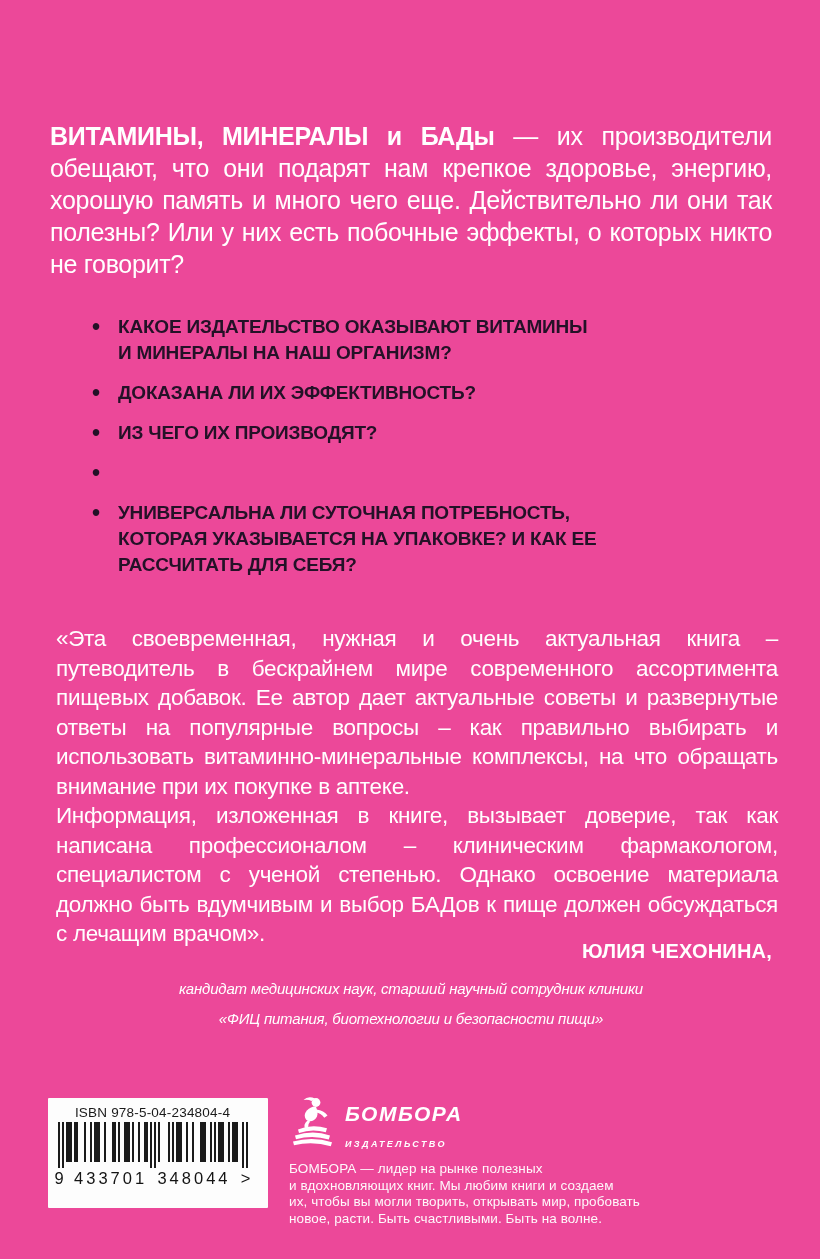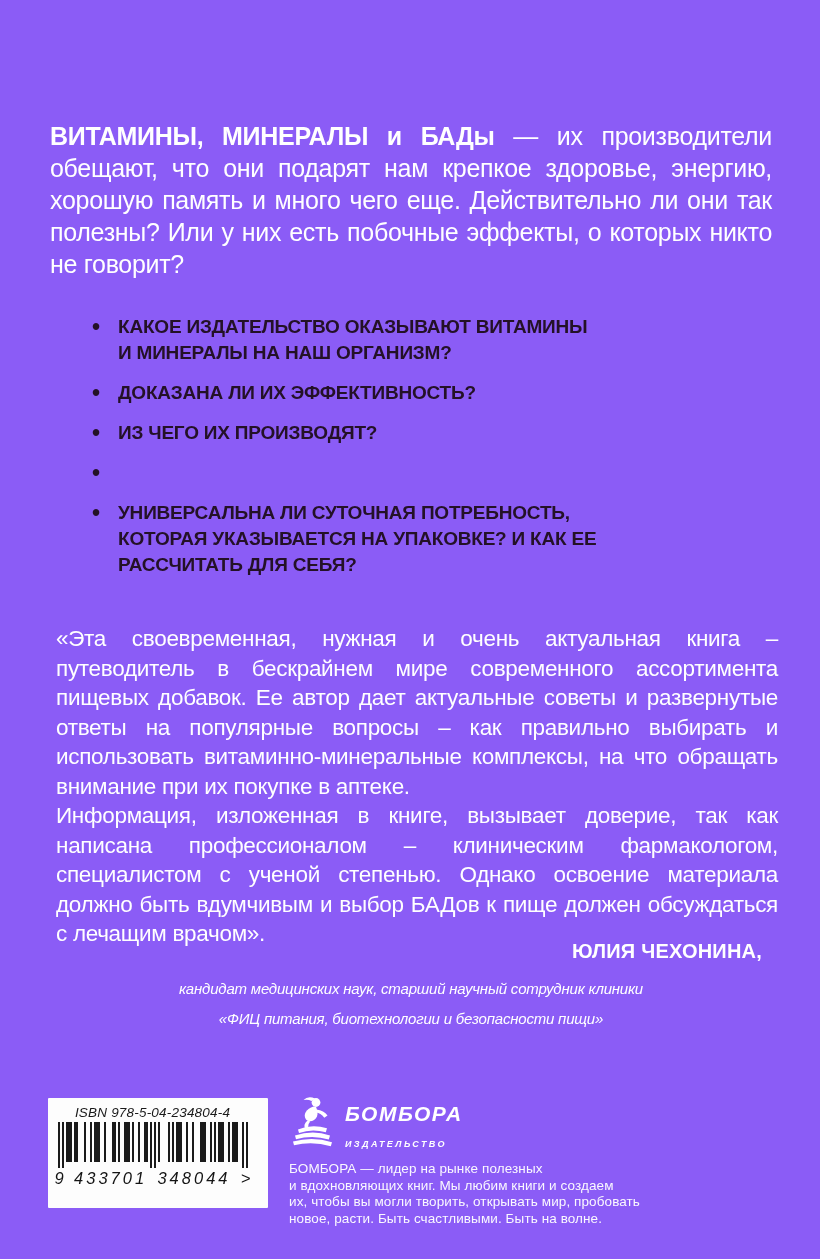--- a/index.html
+++ b/index.html
@@ -4,21 +4,21 @@
 <style>
   html,body{margin:0;padding:0;}
   body{
     width:820px;height:1259px;
     font-family:"Liberation Sans",sans-serif;
     -webkit-font-smoothing:antialiased;
   }
   .cover{
     position:relative;
     width:820px;height:1259px;
-    background:#8b5cf6;
+    background:#ec4899;
     overflow:hidden;
   }
   
   .intro{
     position:absolute;left:50px;top:120px;width:722px;
     margin:0;
     color:#ffffff;
     font-size:25px;line-height:32px;
     letter-spacing:-0.3px;
     text-align:justify;
@@ -50,21 +50,21 @@
     position:absolute;left:56px;top:624px;width:722px;
     color:#ffffff;
   }
   .review p{
     margin:0;
     font-size:22.5px;line-height:29.5px;
     letter-spacing:-0.3px;
     text-align:justify;
   }
   .author-name{
-    position:absolute;left:40px;top:938px;width:722px;
+    position:absolute;left:50px;top:938px;width:722px;
     text-align:right;
     color:#ffffff;
     font-weight:bold;
     font-size:20px;line-height:26px;
     letter-spacing:0.2px;
   }
   .author-title{
     position:absolute;left:50px;top:974px;width:722px;
     text-align:center;
     color:#ffffff;
@@ -74,21 +74,20 @@
     letter-spacing:-0.2px;
   }
   
   .isbn-box{
     position:absolute;left:48px;top:1098px;
     width:220px;height:110px;
     background:#fdfdfd;
     border-radius:1px;
     box-sizing:border-box;
     padding:7px 12px 6px 1px;
-    font-style:italic;
   }
   .isbn-label{
     text-align:center;
     color:#1a1a1a;
     font-size:13.5px;line-height:15px;
     letter-spacing:0.2px;
   }
   .barcode{
     display:block;
     margin:2px auto 0 auto;

